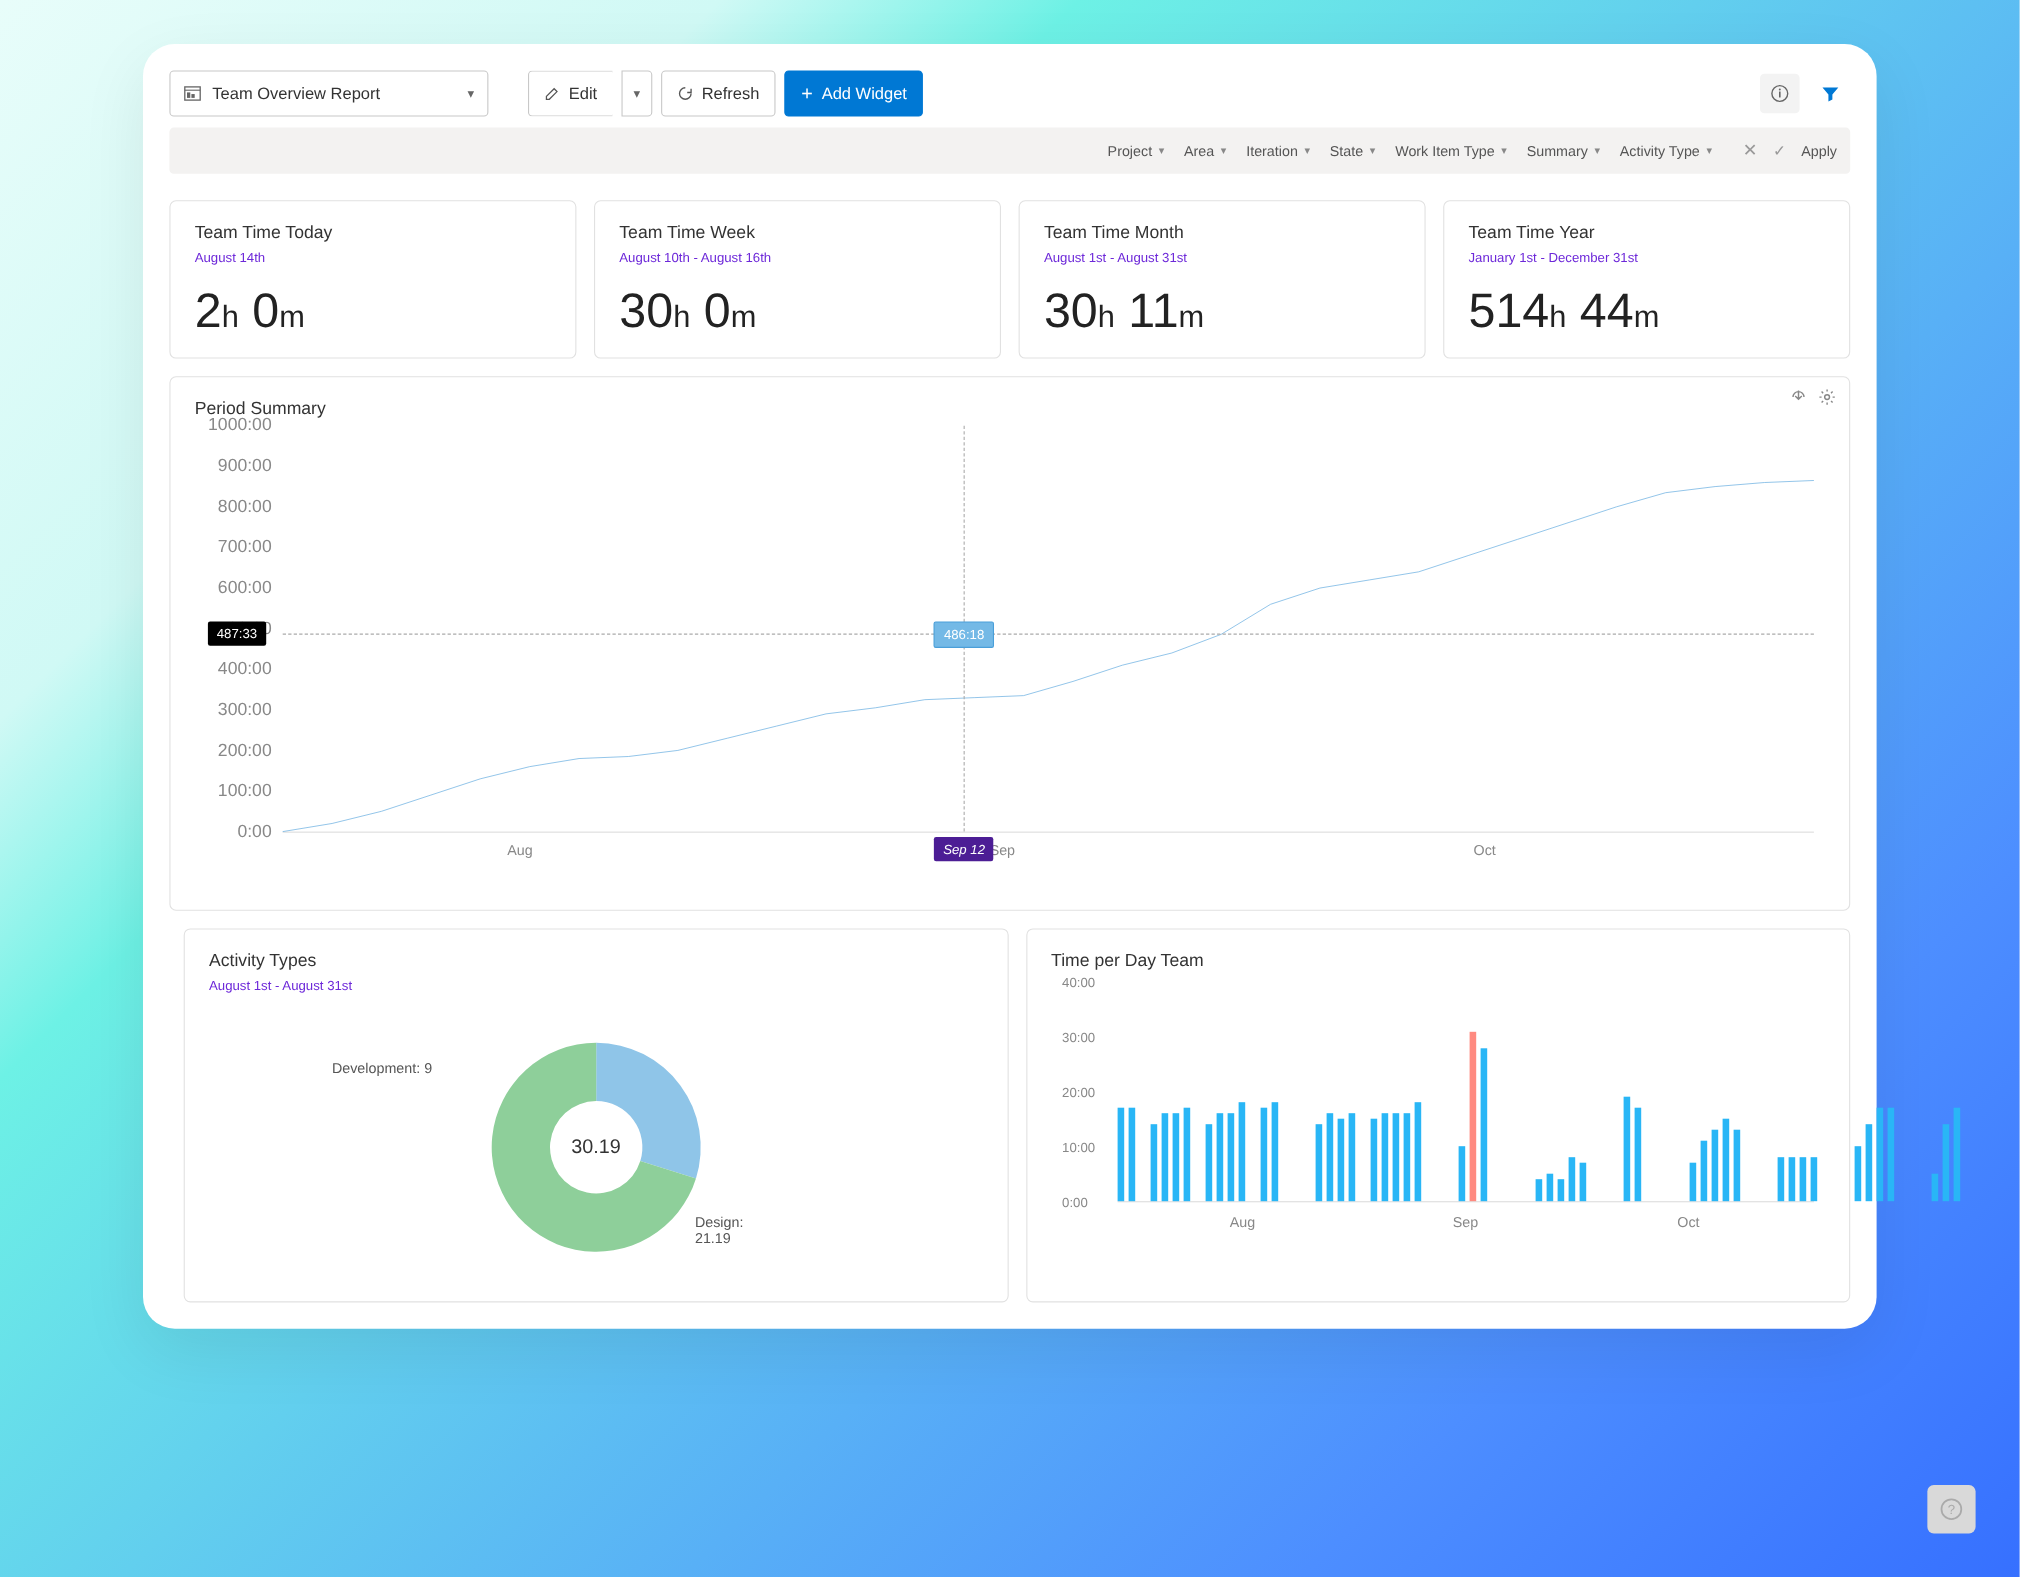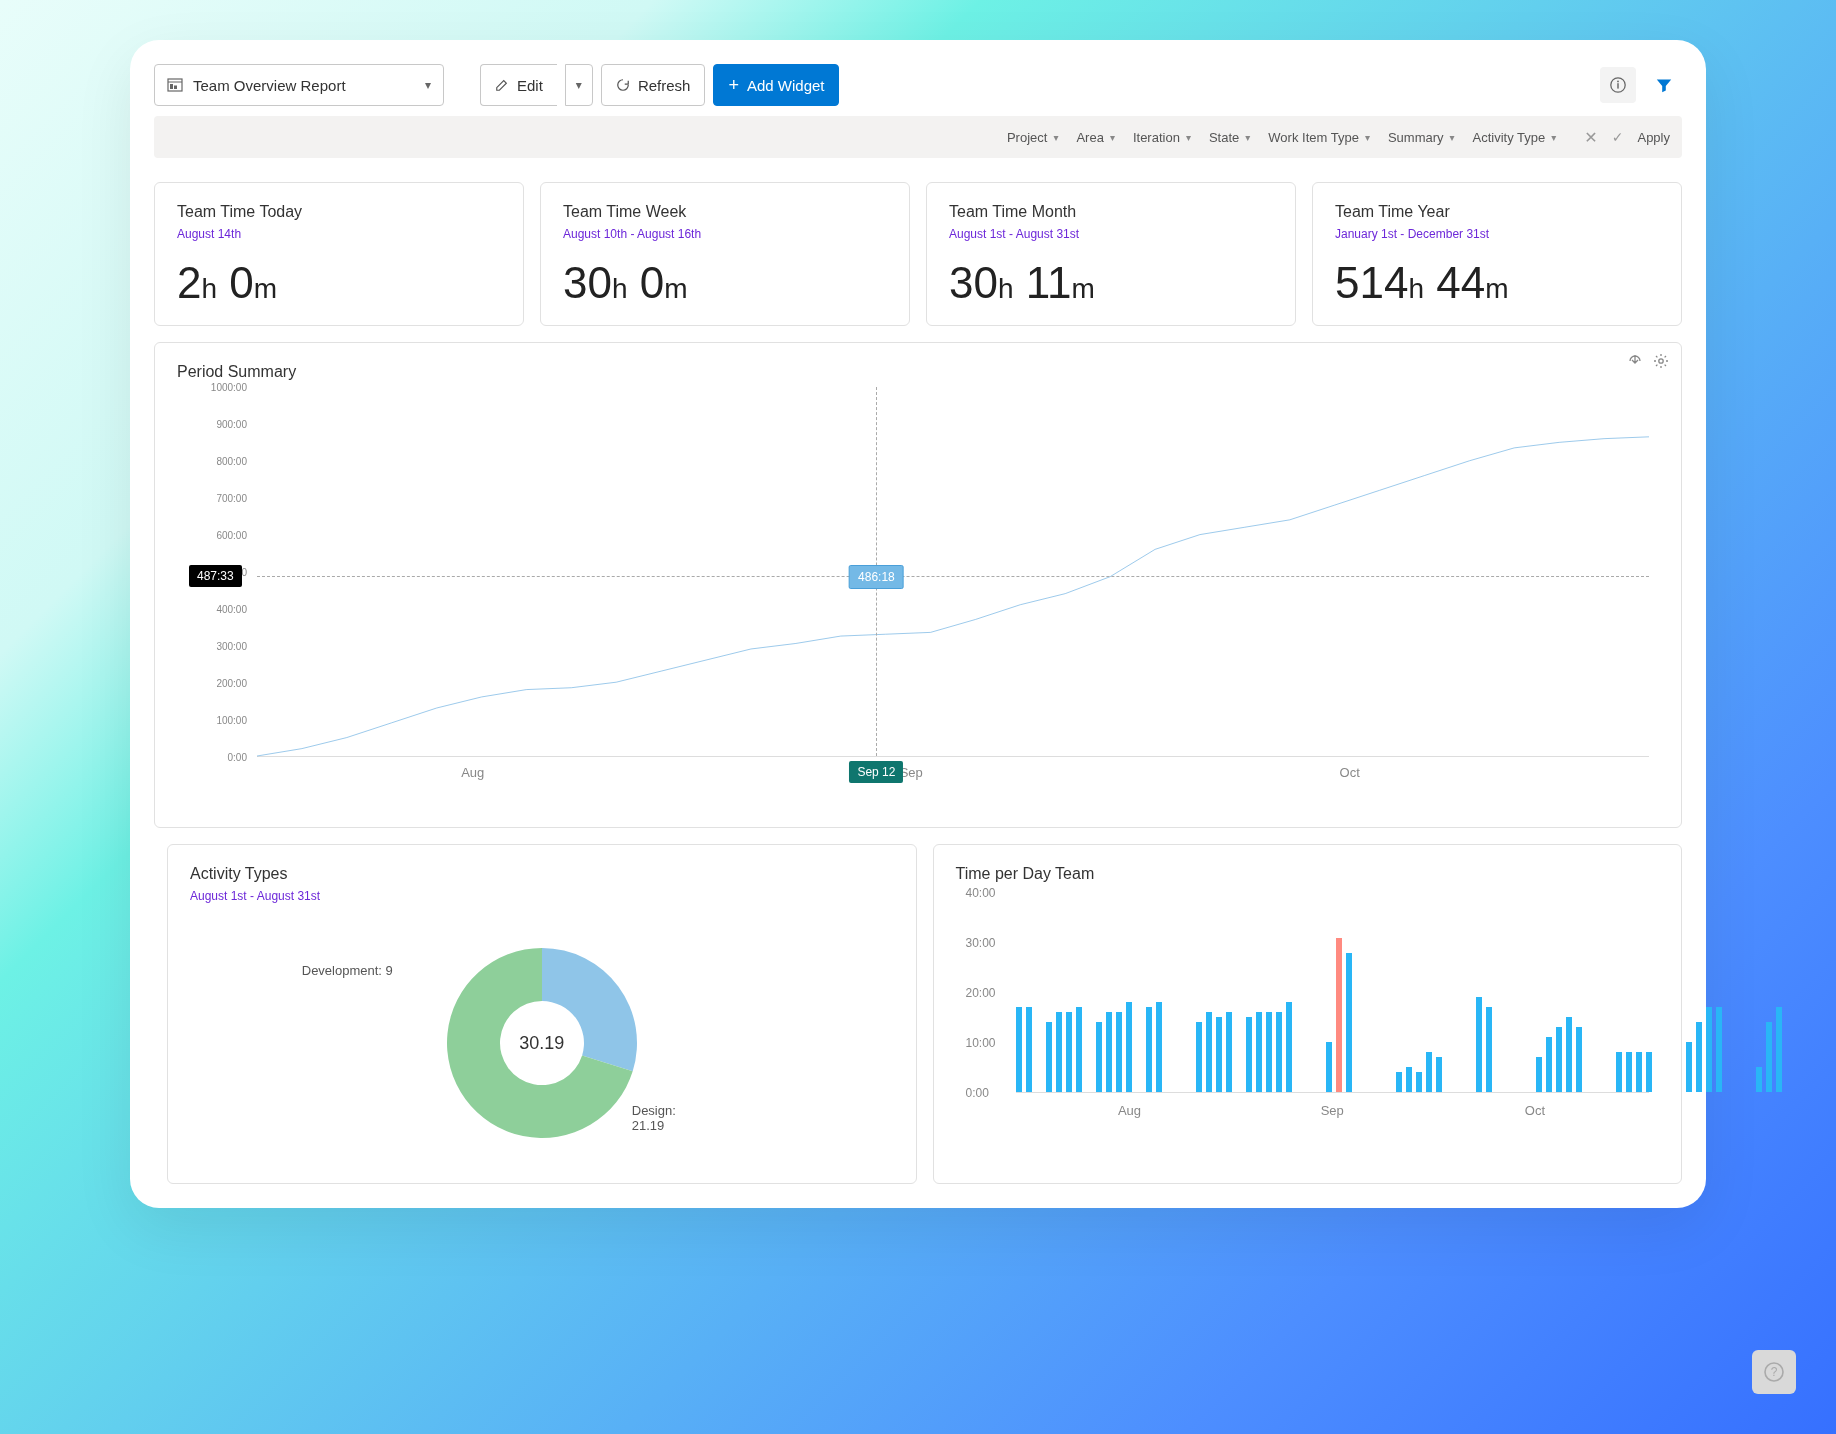--- a/index.html
+++ b/index.html
@@ -111,21 +111,21 @@
 .card-value { font-size: 44px; color: #222; line-height: 1; }
 .card-value .unit { font-size: 28px; }
 .wide-card { position: relative; }
 .card-tools { position: absolute; top: 10px; right: 12px; display:flex; gap:10px; color:#888; }
 .chart-area { position: relative; height: 420px; margin-top: 6px; }
 .y-axis { position: absolute; left: 0; top: 0; bottom: 50px; width: 80px; }
 .y-tick {
   position: absolute;
   right: 10px;
   transform: translateY(-50%);
-  font-size: 10px;
+  font-size: 16px;
   color: #888;
   text-align: right;
 }
 .plot {
   position: absolute;
   left: 80px; right: 10px; top: 0; bottom: 50px;
   border-bottom: 1px solid #ddd;
 }
 .x-axis {
   position: absolute;
@@ -135,25 +135,26 @@
   position: absolute;
   top: 8px;
   transform: translateX(-50%);
   font-size: 13px;
   color: #888;
 }
 .x-tick-badge {
   position: absolute;
   top: 4px;
   transform: translateX(-50%);
-  background: #0f766e;
+  background: #4c1d95;
   color: #fff;
   font-size: 12px;
   padding: 4px 8px;
   border-radius: 2px;
+  font-style: italic;
 }
 .hover-v { position:absolute; top:0; bottom:0; border-left: 1px dashed #aaa; }
 .hover-h { position:absolute; left:0; right:0; top:51.2%; border-top: 1px dashed #aaa; }
 .y-badge {
   position:absolute; left:-68px; top:51.2%; transform: translateY(-50%);
   background:#000; color:#fff; font-size:12px; padding:4px 8px; border-radius:2px;
 }
 .pt-badge {
   position:absolute; transform: translate(-50%,-50%);
   background:#74b9e6; color:#fff; font-size:12px; padding:4px 8px; border-radius:2px;

